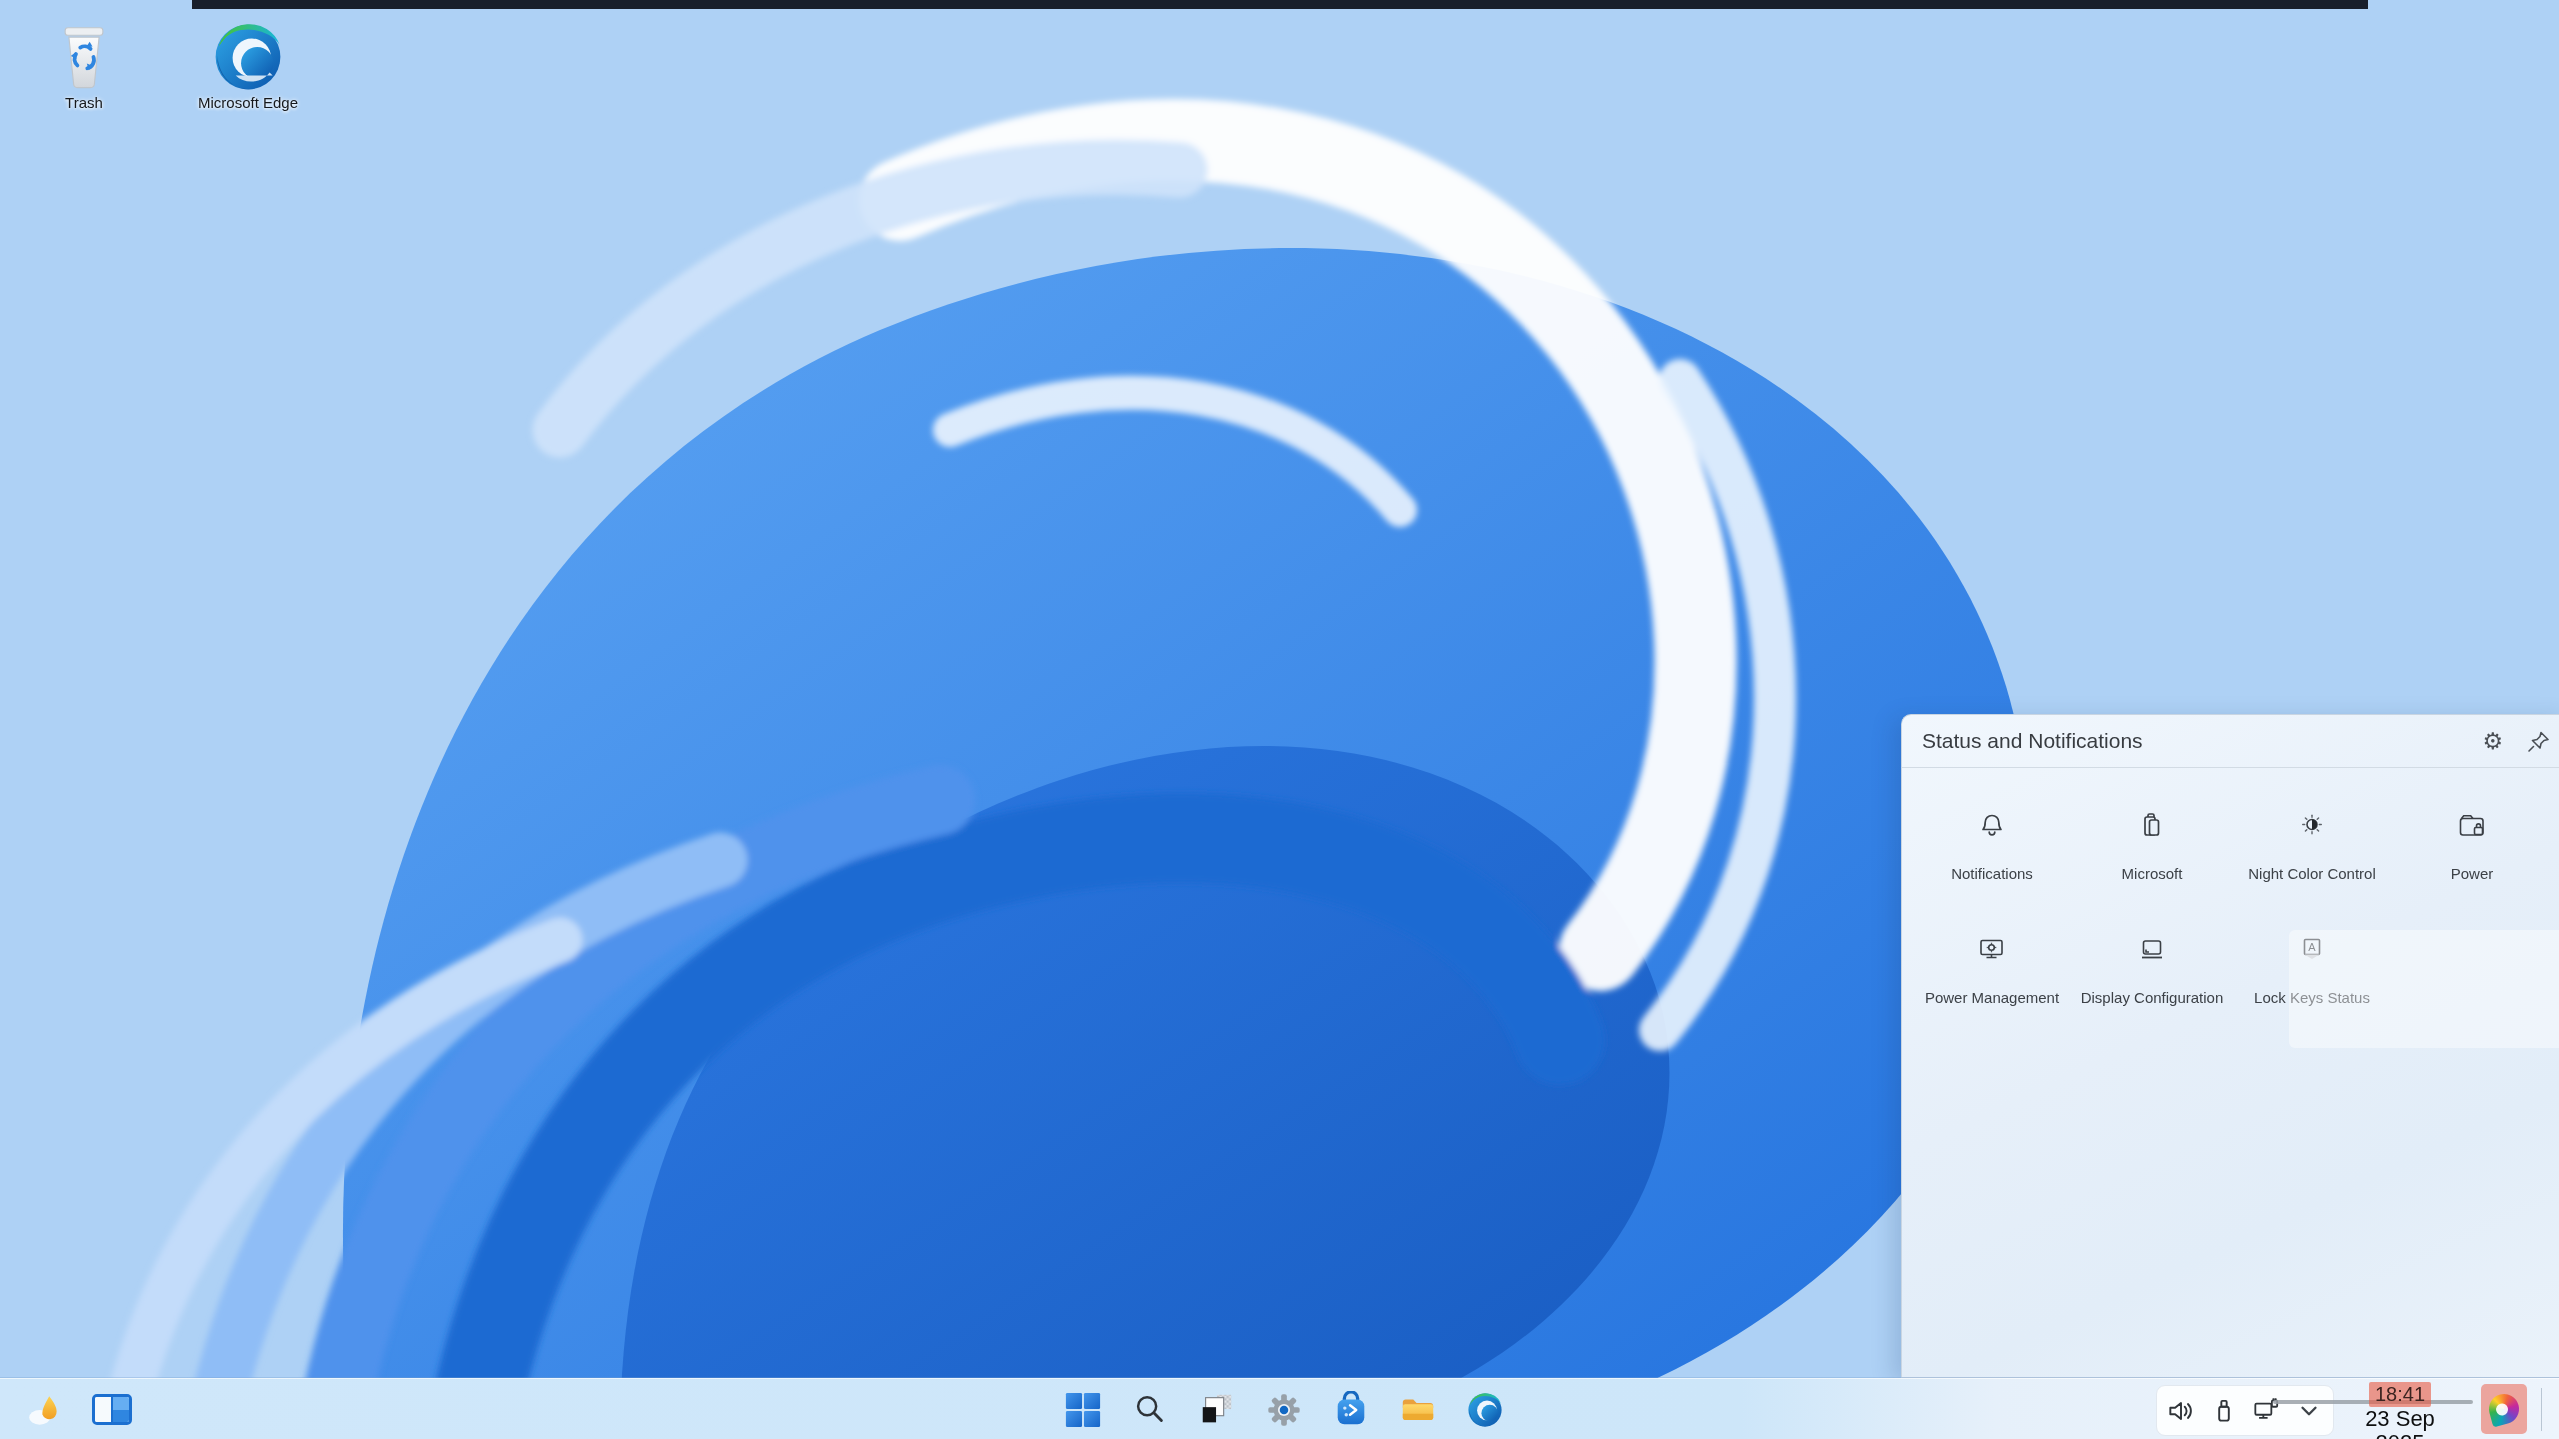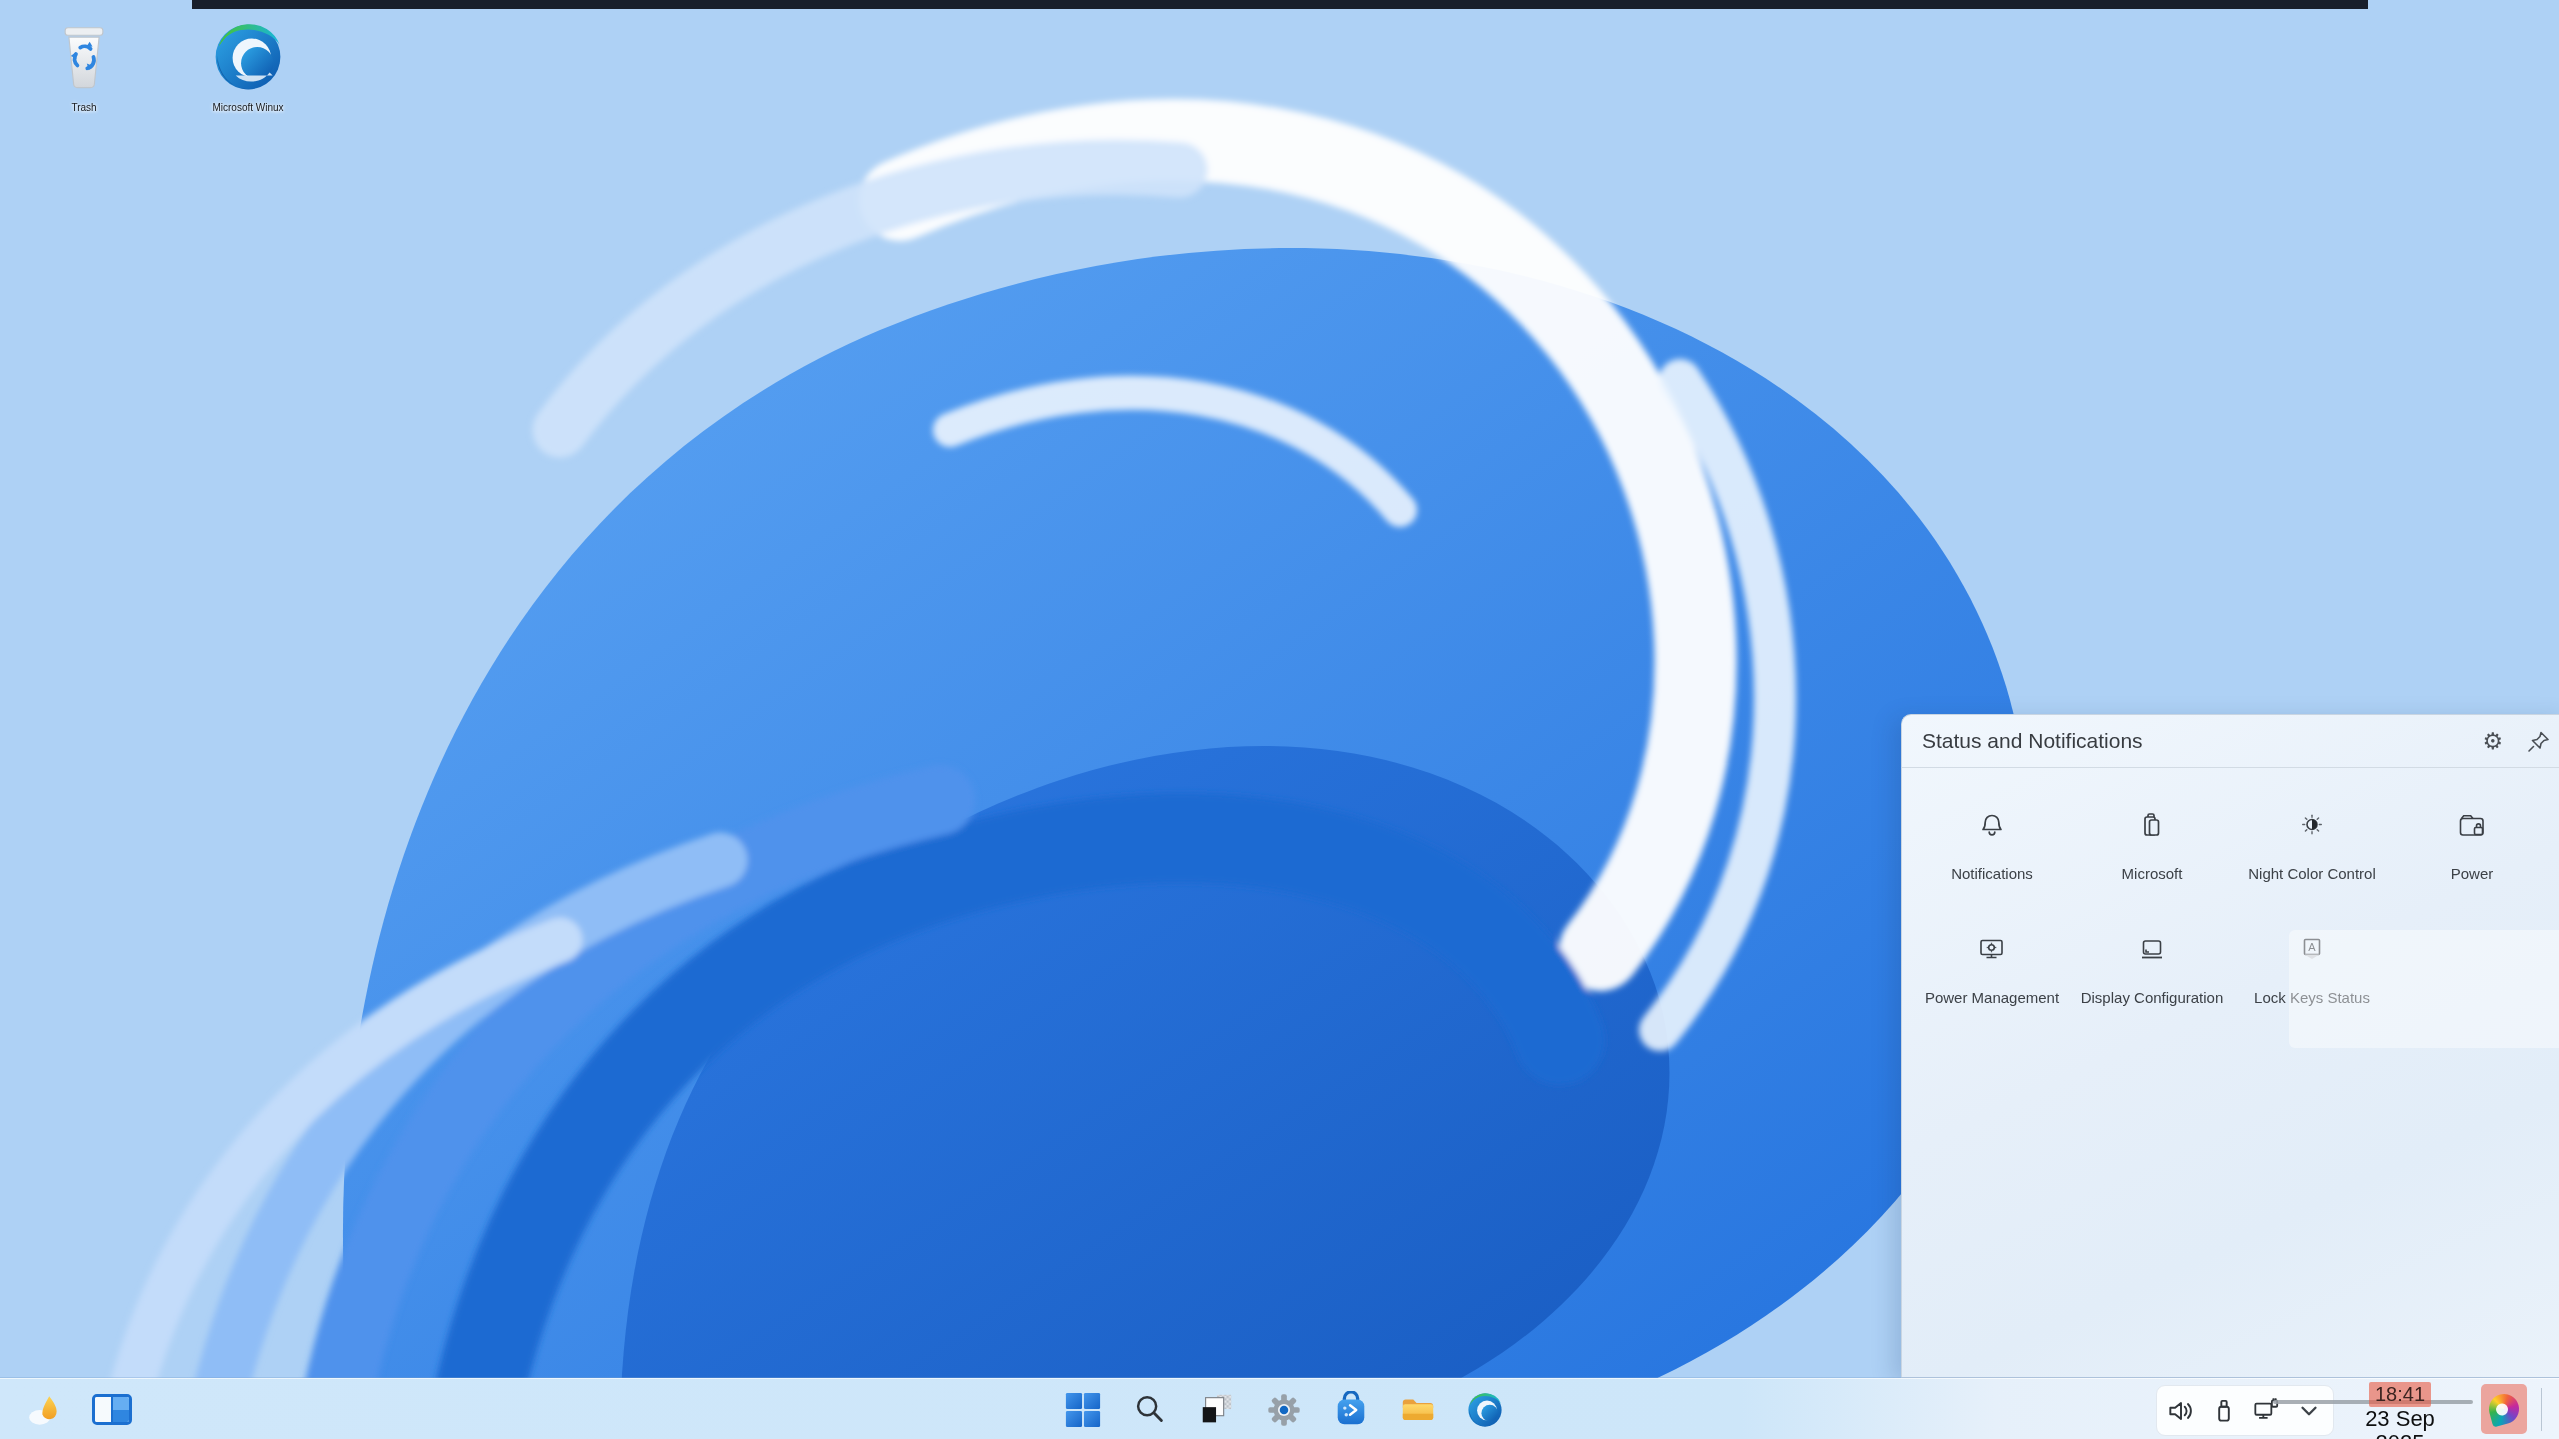--- a/index.html
+++ b/index.html
@@ -14,21 +14,21 @@
   #wallpaper{position:absolute;inset:0;width:2559px;height:1439px;}
 
   
   .top-strip{left:192px;top:0;width:2176px;height:9px;background:#181f2b;}
 
   
   .desk-icons{left:8px;top:12px;display:flex;gap:12px;}
   .desk-cell{width:152px;display:flex;flex-direction:column;align-items:center;cursor:default;}
   .desk-cell .ic{height:82px;display:flex;align-items:flex-end;justify-content:center;}
   .desk-label{
-    margin-top:5px;font-size:10px;line-height:17px;color:#15181c;text-align:center;max-width:140px;
+    font-size:15px;line-height:17px;color:#15181c;text-align:center;max-width:140px;
     text-shadow:0 0 4px rgba(255,255,255,.95),0 1px 3px rgba(255,255,255,.9);
   }
 
   
   .status-panel{
     left:1901px;top:714px;width:670px;height:664px;box-sizing:border-box;
     background:linear-gradient(155deg,#f1f7fd 0%,#e6eff9 45%,#e2edf8 70%,#eaf2fa 100%);
     border:1px solid #c9d5e2;border-right:none;border-radius:10px 0 0 0;
     box-shadow:-8px 4px 22px rgba(30,60,110,.18);
   }
@@ -201,21 +201,21 @@
     <div class="ic">
       <svg width="74" height="74" viewBox="0 0 48 48">
         <circle cx="24" cy="24" r="21" fill="url(#eg1)"></circle>
         <path d="M4.5 19 A21 21 0 0 1 44.5 16 C 37 5 17 2.5 8.5 12.5 C 6 15.5 5 17 4.5 19 Z" fill="url(#eg2)"></path>
         <path d="M4 23 A21 21 0 0 0 26 45 C 14 45 5.5 37 4 23 Z" fill="#0a4690" opacity=".65"></path>
         <circle cx="26.5" cy="24.5" r="12.5" fill="#eef6fd"></circle>
         <circle cx="30" cy="28" r="10.5" fill="url(#eg1)"></circle>
         <path d="M38 34 C 33 41 22 42 16 36 L 40 36 Z" fill="#eef6fd" opacity=".85"></path>
       </svg>
     </div>
-    <div class="desk-label">Microsoft Winux</div>
+    <div class="desk-label">Microsoft Edge</div>
   </div>
 </div>
 
 <div class="abs status-panel">
   <div class="panel-header">
     <div class="panel-title">Status and Notifications</div>
     <div class="panel-header-icons">
       <span class="gear-glyph">⚙</span>
       <svg width="24" height="24" viewBox="0 0 24 24" style="cursor:pointer">
         <path d="M14 3.5 l7 7 -4 1 -3 3 -1 4.5 -7.5-7.5 4.5-1 3-3 z" fill="none" stroke="#4a4f55" stroke-width="1.6" stroke-linejoin="round"></path>

